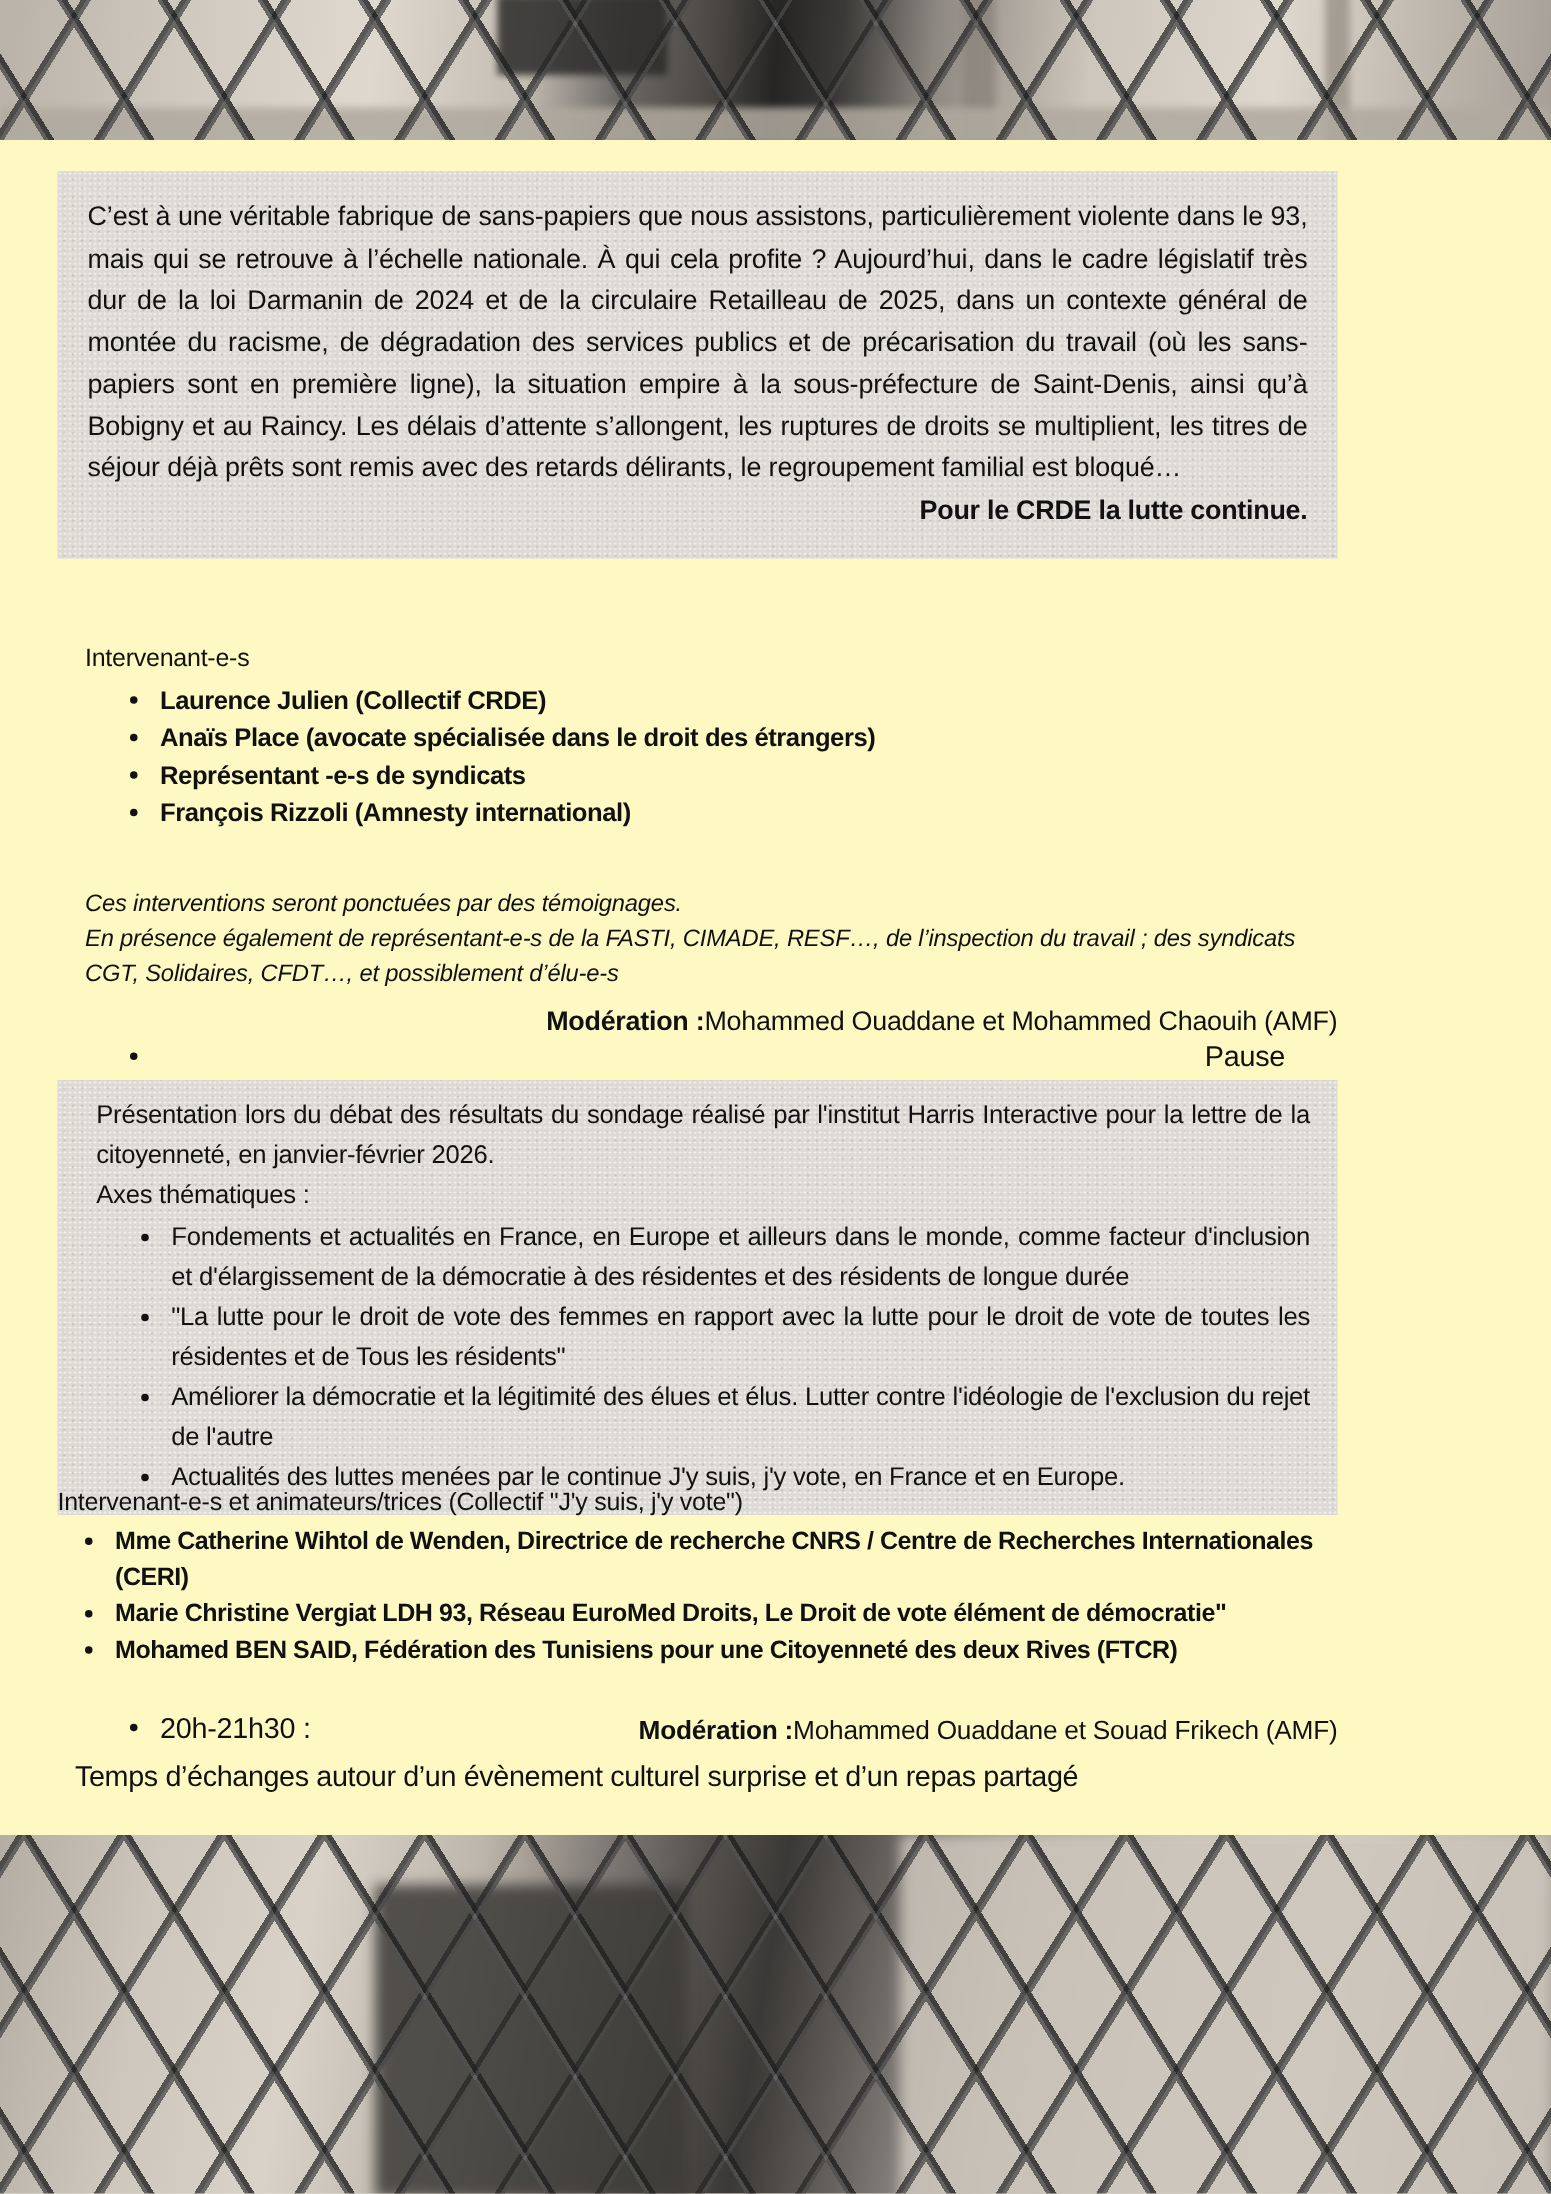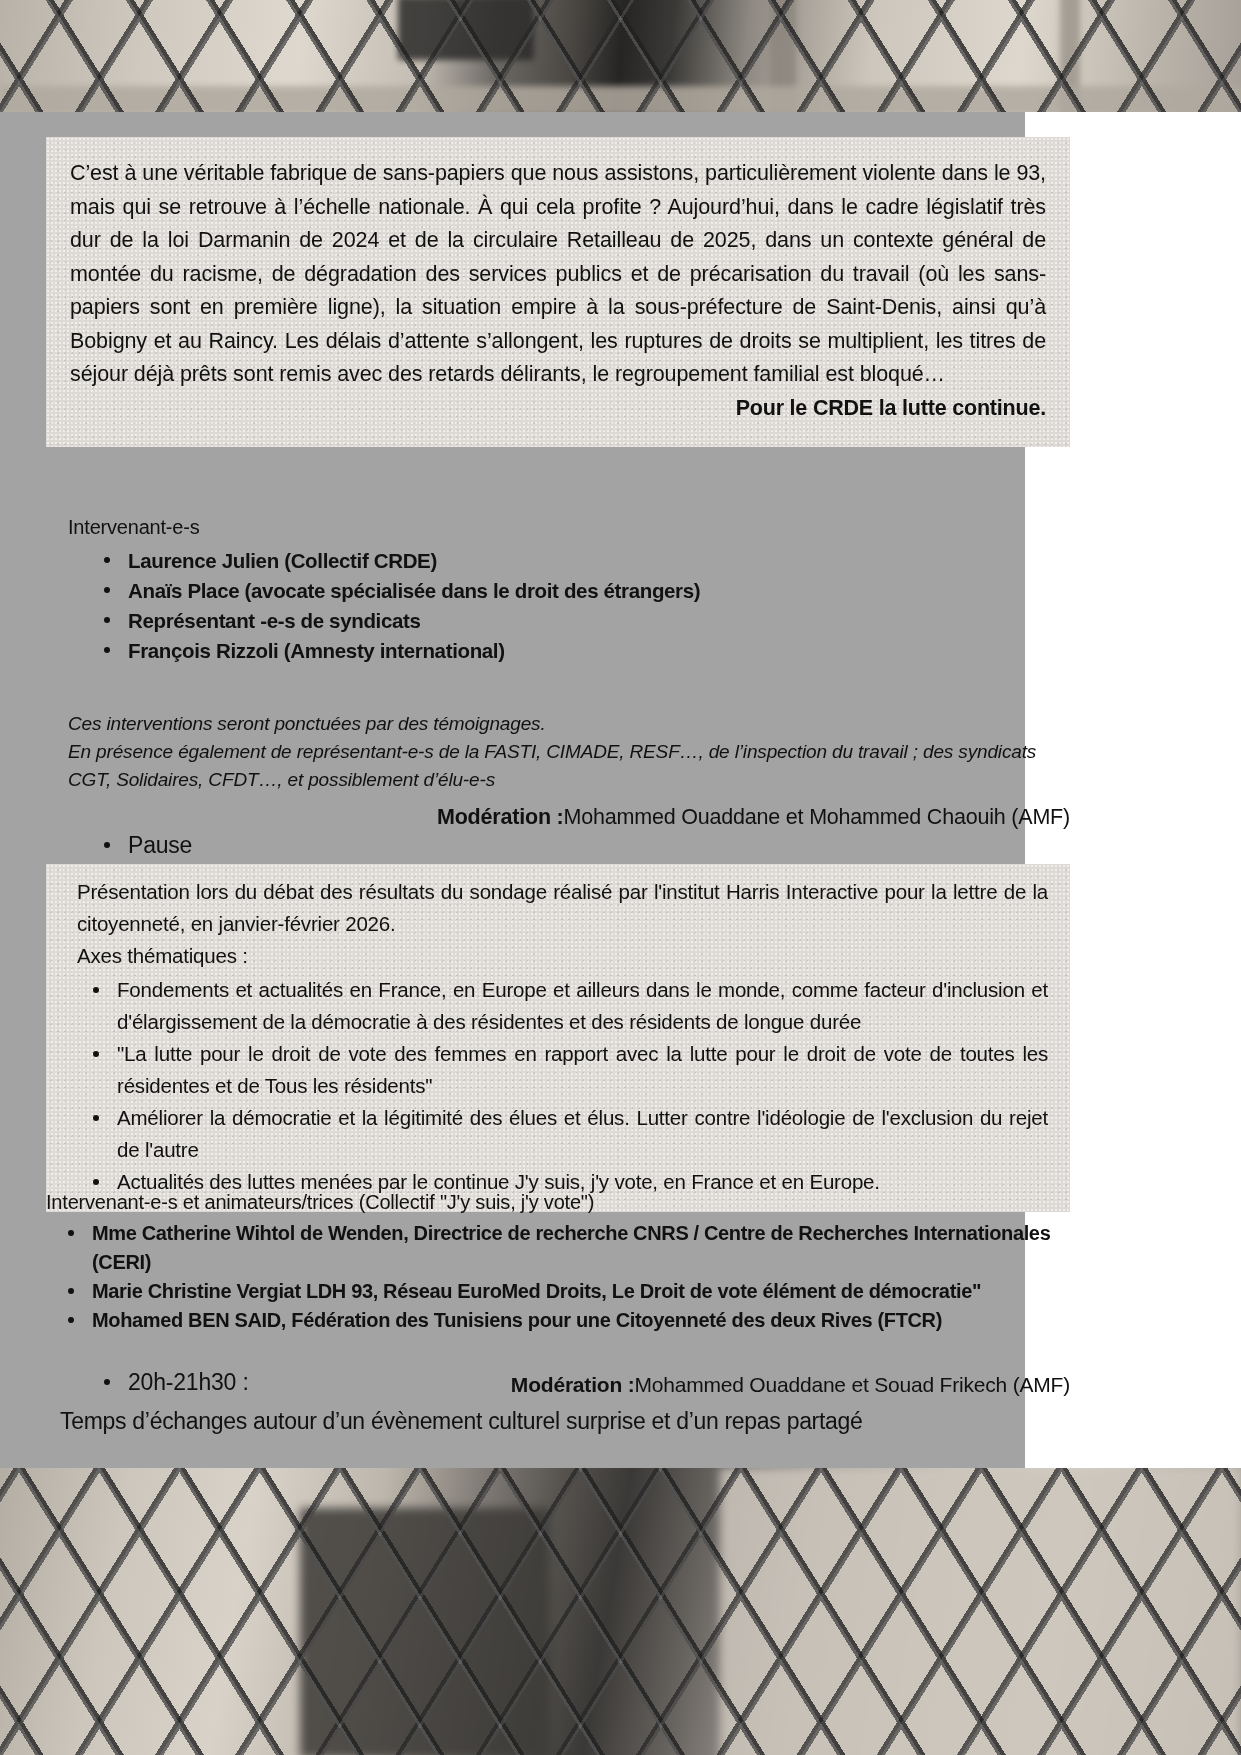--- a/index.html
+++ b/index.html
@@ -108,23 +108,23 @@
       repeating-linear-gradient(-58deg,
         rgba(255,255,255,0) 0px, rgba(255,255,255,0) 30px,
         rgba(255,255,255,.12) 30px, rgba(255,255,255,.12) 33px,
         rgba(255,255,255,0) 33px, rgba(255,255,255,0) 68px);
   }
 
   
   .page{
     position:absolute;
     left:0;top:112px;
-    width:1025px;
+    width:1241px;
     height:1356px;
-    background:#a3a3a3;
+    background:#fef9c3;
     text-decoration:underline;
   }
 
   .grey-box{
     background:#ddd9d4;
     background-image:
       radial-gradient(rgba(255,255,255,.55) 1px, transparent 1px),
       radial-gradient(rgba(160,155,148,.35) 1px, transparent 1px);
     background-size:4px 4px, 7px 7px;
     background-position:0 0, 2px 3px;
@@ -193,21 +193,21 @@
   .moderation-1{
     position:absolute;left:68px;top:690px;width:1002px;
     text-align:right;
     font-size:21.5px;
     line-height:30px;
     letter-spacing:-0.2px;
   }
   .moderation-1 .mod-label{font-weight:bold;}
 
   .timeslots{
-    position:absolute;left:128px;top:715px;width:900px;
+    position:absolute;left:128px;top:715px;width:900px;text-align:right;
   }
   .timeslots li{
     font-size:23px;
     line-height:36px;
     letter-spacing:-0.2px;
   }
   .timeslots li::before{top:15px;}
 
   .tempsfort{
     position:absolute;left:85px;top:778px;width:975px;
@@ -224,20 +224,21 @@
     letter-spacing:-0.2px;
     padding-left:12px;
     text-align:justify;
   }
   .box-2 ul{margin:2px 0 0 52px;}
   .box-2 li{
     font-size:20.5px;
     line-height:32px;
     letter-spacing:-0.2px;
     text-align:justify;
+    margin-left:20px;
   }
   .box-2 li::before{top:13px;}
 
   .speakers-2{
     position:absolute;left:46px;top:1075px;width:1010px;
   }
   .speakers-2 .heading{font-size:20px;line-height:30px;letter-spacing:-0.2px;}
   .speakers-2 ul{margin:2px 0 0 46px;}
   .speakers-2 li{
     font-weight:bold;

